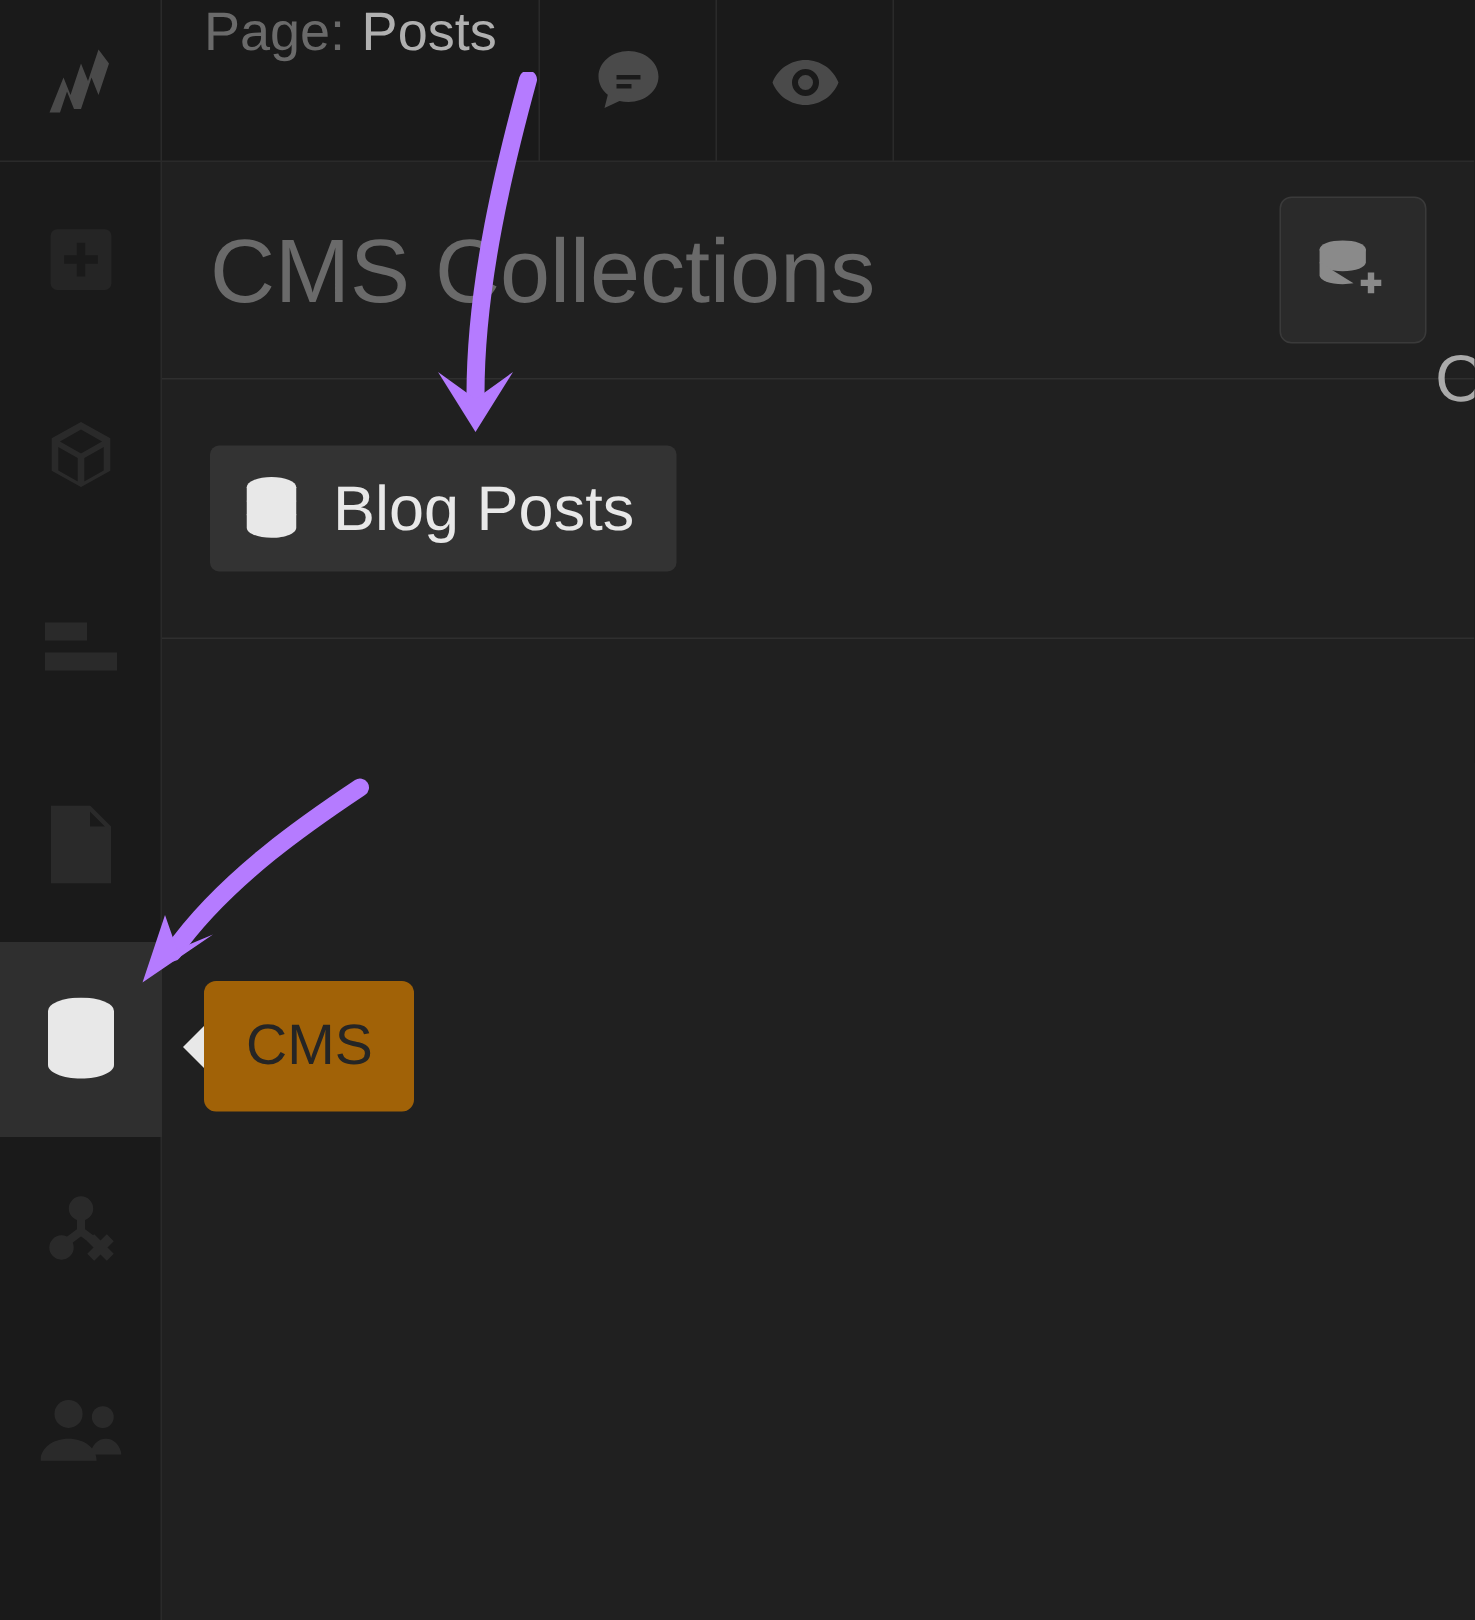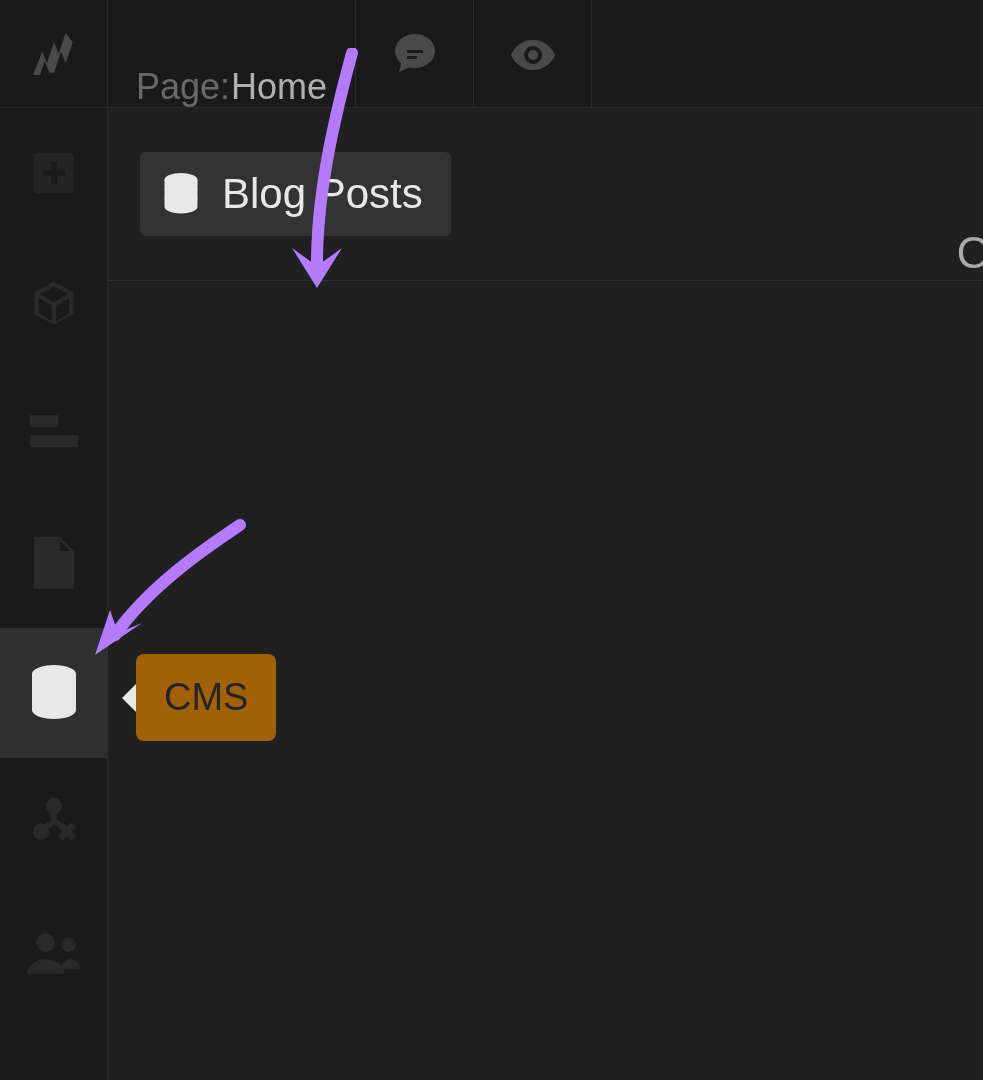--- a/index.html
+++ b/index.html
@@ -22,24 +22,24 @@
   width: 108px;
   height: 108px;
   display: flex;
   align-items: center;
   justify-content: center;
   border-right: 1px solid #2a2a2a;
 }
 .page-selector {
   height: 108px;
   display: flex;
-  align-items: flex-end;
+  align-items: flex-start;
   padding: 0 28px;
   border-right: 1px solid #2a2a2a;
-  gap: 1px;
+  gap: 11px;
 }
 .page-label { color: #6a6a6a; font-size: 36px; }
 .page-value { color: #b0b0b0; font-size: 36px; }
 .top-icon-cell {
   width: 118px;
   height: 108px;
   display: flex;
   align-items: center;
   justify-content: center;
   border-right: 1px solid #2a2a2a;
@@ -141,21 +141,21 @@
 <body>
 
 <div class="topbar">
   <div class="logo-cell">
     <svg width="56" height="56" viewBox="0 0 24 24" fill="#4a4a4a">
         <path d="M17 3l-3 9-2-5-3 9-2-5-4 10h3l2-6 2 5h2l3-9 2 5 3-9z"></path>
       </svg>
   </div>
   <div class="page-selector">
     <span class="page-label">Page:</span>
-    <span class="page-value">Home</span>
+    <span class="page-value">Posts</span>
   </div>
   <div class="top-icon-cell">
     <svg width="48" height="48" viewBox="0 0 24 24" fill="#4a4a4a">
         <path d="M12 2C6.5 2 2 5.8 2 10.5c0 2.4 1.2 4.6 3.1 6.1L4 21l5-2.3c1 .2 2 .3 3 .3 5.5 0 10-3.8 10-8.5S17.5 2 12 2zm-4 8h8v1.5H8zm0 3h5v1.5H8z"></path>
       </svg>
   </div>
   <div class="top-icon-cell">
     <svg width="48" height="48" viewBox="0 0 24 24" fill="#4a4a4a">
         <path d="M12 5C7 5 2.7 8.1 1 12.5 2.7 16.9 7 20 12 20s9.3-3.1 11-7.5C21.3 8.1 17 5 12 5zm0 12a4.5 4.5 0 110-9 4.5 4.5 0 010 9zm0-7a2.5 2.5 0 100 5 2.5 2.5 0 000-5z"></path>
       </svg>
@@ -205,20 +205,31 @@
     <div class="sidebar-item">
       <svg width="54" height="44" viewBox="0 0 26 20" fill="#4a4a4a">
           <circle cx="9" cy="5" r="4.5"></circle>
           <circle cx="20" cy="6" r="3.5"></circle>
           <path d="M0 20c0-4 4-7 9-7s9 3 9 7M16 18c.5-3 2.5-5 5-5s4.5 2 5 5"></path>
         </svg>
     </div>
   </div>
 
   <div class="panel">
+    <div class="panel-header">
+      <div class="panel-title">CMS Collections</div>
+      <div class="add-collection-btn">
+        <svg width="48" height="44" viewBox="0 0 28 24" fill="#8a8a8a">
+            <ellipse cx="10" cy="4" rx="9" ry="3.5"></ellipse>
+            <path d="M1 4v5c0 2 4 3.5 9 3.5s9-1.5 9-3.5V4"></path>
+            <path d="M1 9v5c0 2 4 3.5 9 3.5 1.5 0 3-.1 4.2-.3"></path>
+            <path d="M21 13v8M17 17h8" stroke="#8a8a8a" stroke-width="2.5"></path>
+          </svg>
+      </div>
+    </div>
     <div class="collection-list">
       <div class="collection-row">
         <span class="collection-chip">
           <svg width="38" height="42" viewBox="0 0 24 28" fill="#e8e8e8">
               <ellipse cx="12" cy="4.5" rx="11" ry="4.5"></ellipse>
               <path d="M1 4.5v6c0 2.5 4.9 4.5 11 4.5s11-2 11-4.5v-6"></path>
               <path d="M1 10.5v6c0 2.5 4.9 4.5 11 4.5s11-2 11-4.5v-6"></path>
               <path d="M1 16.5v6c0 2.5 4.9 4.5 11 4.5s11-2 11-4.5v-6"></path>
             </svg>
           <span class="collection-name">Blog Posts</span>

